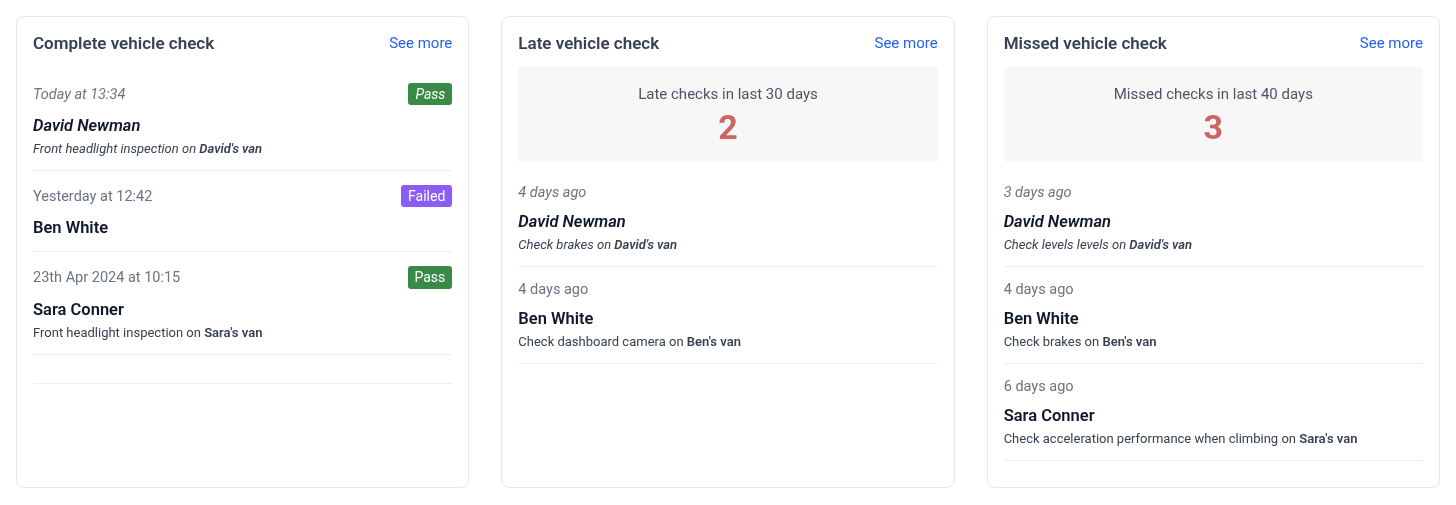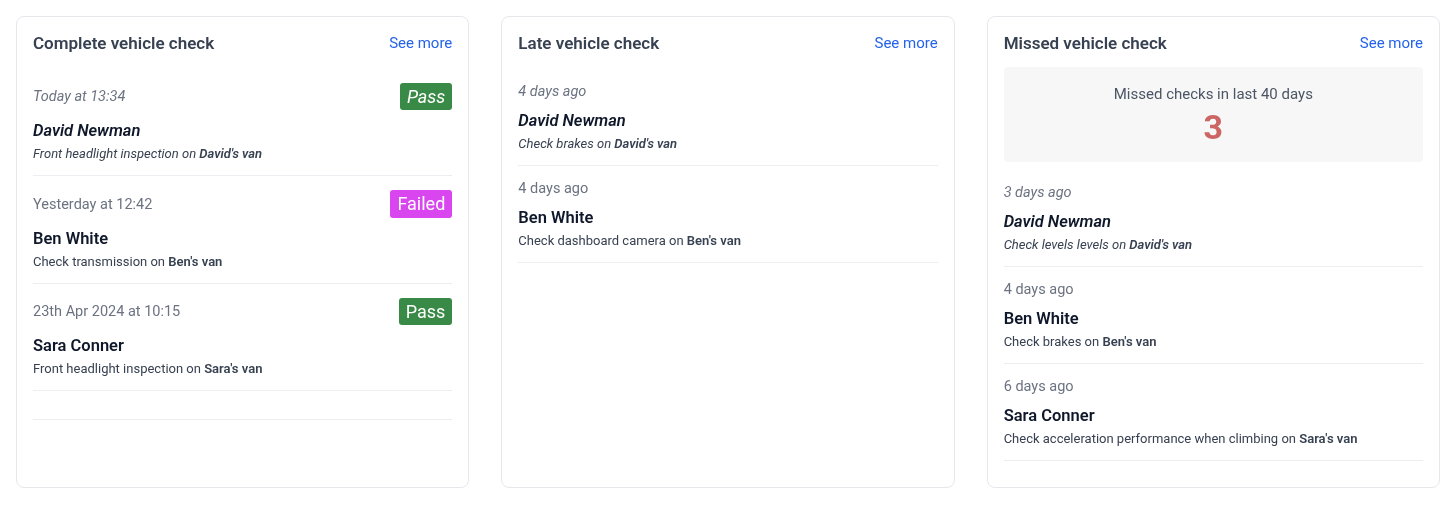--- a/index.html
+++ b/index.html
@@ -85,28 +85,28 @@
 .item-top {
   display: flex;
   justify-content: space-between;
   align-items: center;
 }
 .item-time {
   font-size: 14.5px;
   color: #6b7280;
 }
 .badge {
-  font-size: 18px;
+  font-size: 14px;
   color: #fff;
   padding: 2px 7px;
   border-radius: 3px;
   line-height: 1.3;
 }
 .badge-pass { background: #3a8a47; }
-.badge-fail { background: #d946ef; }
+.badge-fail { background: #8b5cf6; }
 .item-name {
   font-size: 16.5px;
   font-weight: 600;
   color: #0f172a;
   margin-top: 11px;
 }
 .item-desc {
   font-size: 13px;
   color: #374151;
   margin-top: 6px;
@@ -132,38 +132,41 @@
           </div>
           <div class="item-name">David Newman</div>
           <div class="item-desc"><span>Front headlight inspection on </span><b>David's van</b></div>
         </div>
         <div class="item">
           <div class="item-top">
             <div class="item-time">Yesterday at 12:42</div>
             <span class="badge badge-fail">Failed</span>
           </div>
           <div class="item-name">Ben White</div>
-          <div class="item-desc"><span>Check transmission on </span><b>Ben's van</b></div>
         </div>
         <div class="item">
           <div class="item-top">
             <div class="item-time">23th Apr 2024 at 10:15</div>
             <span class="badge badge-pass">Pass</span>
           </div>
           <div class="item-name">Sara Conner</div>
           <div class="item-desc"><span>Front headlight inspection on </span><b>Sara's van</b></div>
         </div>
         <div class="item"></div>
       </div>
     </div>
     <div class="card">
       <div class="card-header">
         <div class="card-title">Late vehicle check</div>
         <a class="see-more">See more</a>
       </div>
+      <div class="summary-box">
+        <div class="summary-label">Late checks in last 30 days</div>
+        <div class="summary-count count-red">2</div>
+      </div>
       <div class="list">
         <div class="item">
           <div class="item-top">
             <div class="item-time">4 days ago</div>
           </div>
           <div class="item-name">David Newman</div>
           <div class="item-desc"><span>Check brakes on </span><b>David's van</b></div>
         </div>
         <div class="item">
           <div class="item-top">

